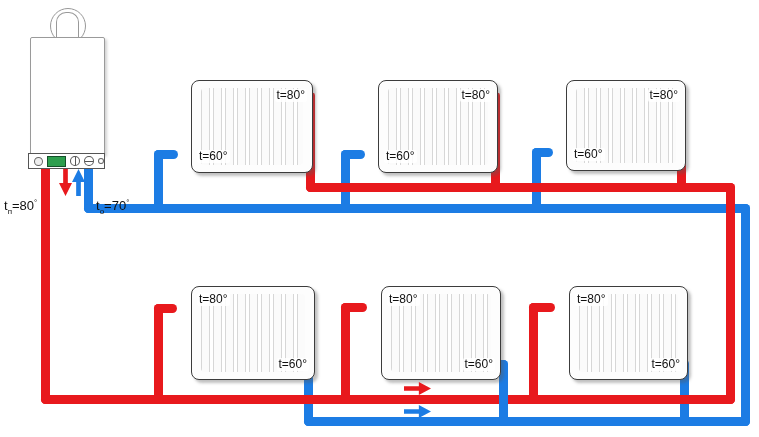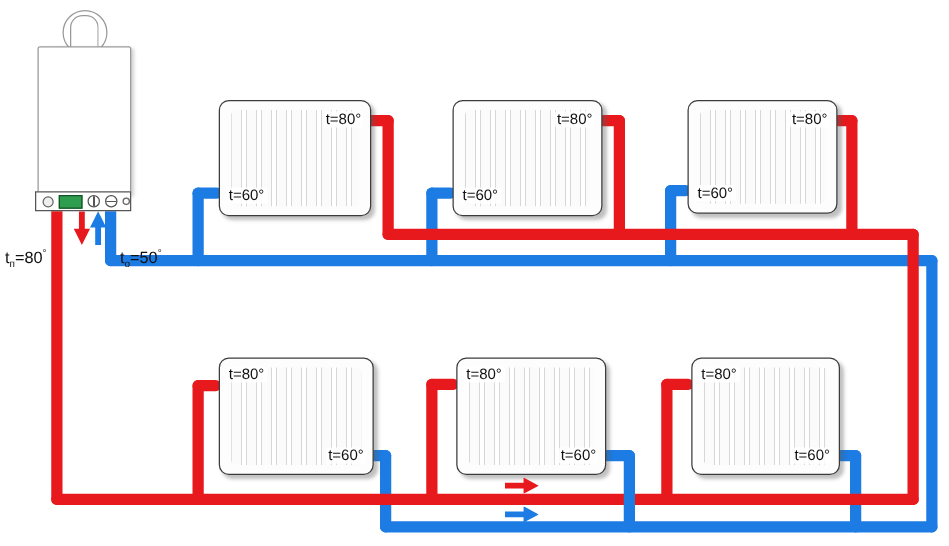--- a/index.html
+++ b/index.html
@@ -7,21 +7,21 @@
           font-family:"Liberation Sans",sans-serif;color:#111;}
 
   
   .pipe{position:absolute;border-radius:4.5px;}
   .pipe.sup{background:var(--supply,#e8191d);z-index:3;}
   .pipe.ret{background:var(--return,#1c7ce4);z-index:2;}
   .pipe.top-layer{z-index:4;}
 
   
   .radiator{position:absolute;background:#fdfdfd;border:1.6px solid #3c3c3c;border-radius:8px;
-            box-shadow:3px 3px 3px rgba(90,90,90,.38);z-index:5;}
+            box-shadow:3px 3px 3px rgba(90,90,90,.38);z-index:5;margin-left:16px;}
   .fins{position:absolute;top:7px;bottom:7px;left:9px;right:9px;border-radius:4px;
         background:repeating-linear-gradient(90deg,#d7d7d7 0 1px,#fbfbfb 1px 8px,#d7d7d7 8px 9px,#ffffff 9px 12px);}
   .rlabel{position:absolute;font-size:12px;line-height:13px;background:rgba(255,255,255,.88);
           padding:0 2px;border-radius:2px;white-space:nowrap;z-index:6;}
   .row-top .lbl-supply{top:8px;right:5px;}
   .row-top .lbl-return{bottom:9px;left:5px;}
   .row-bottom .lbl-supply{top:6px;left:5px;}
   .row-bottom .lbl-return{bottom:8px;right:5px;}
 
   
@@ -100,21 +100,21 @@
   <div class="boiler-body"></div>
   <div class="boiler-panel">
     <span class="knob"></span>
     <span class="display"></span>
     <span class="ic vbar"></span>
     <span class="ic hbar"></span>
     <span class="mini-dot"></span>
   </div>
 
   <div class="blabel" style="left:4px;top:168px;"><span>t</span><sub>п</sub><span>=80</span><sup>°</sup></div>
-  <div class="blabel" style="left:96px;top:168px;"><span>t</span><sub>о</sub><span>=50</span><sup>°</sup></div>
+  <div class="blabel" style="left:96px;top:168px;"><span>t</span><sub>о</sub><span>=70</span><sup>°</sup></div>
 
   <div class="arrow sup down" style="left:59px;top:169px;"></div>
   <div class="arrow ret up" style="left:72px;top:169px;"></div>
   <div class="arrow sup right" style="left:404px;top:382px;"></div>
   <div class="arrow ret right" style="left:404px;top:405px;"></div>
 
   <div class="radiator row-top" style="left:175px;top:80px;width:120px;height:91px;">
     <div class="fins"></div>
     <span class="rlabel lbl-supply">t=80°</span>
     <span class="rlabel lbl-return">t=60°</span>

